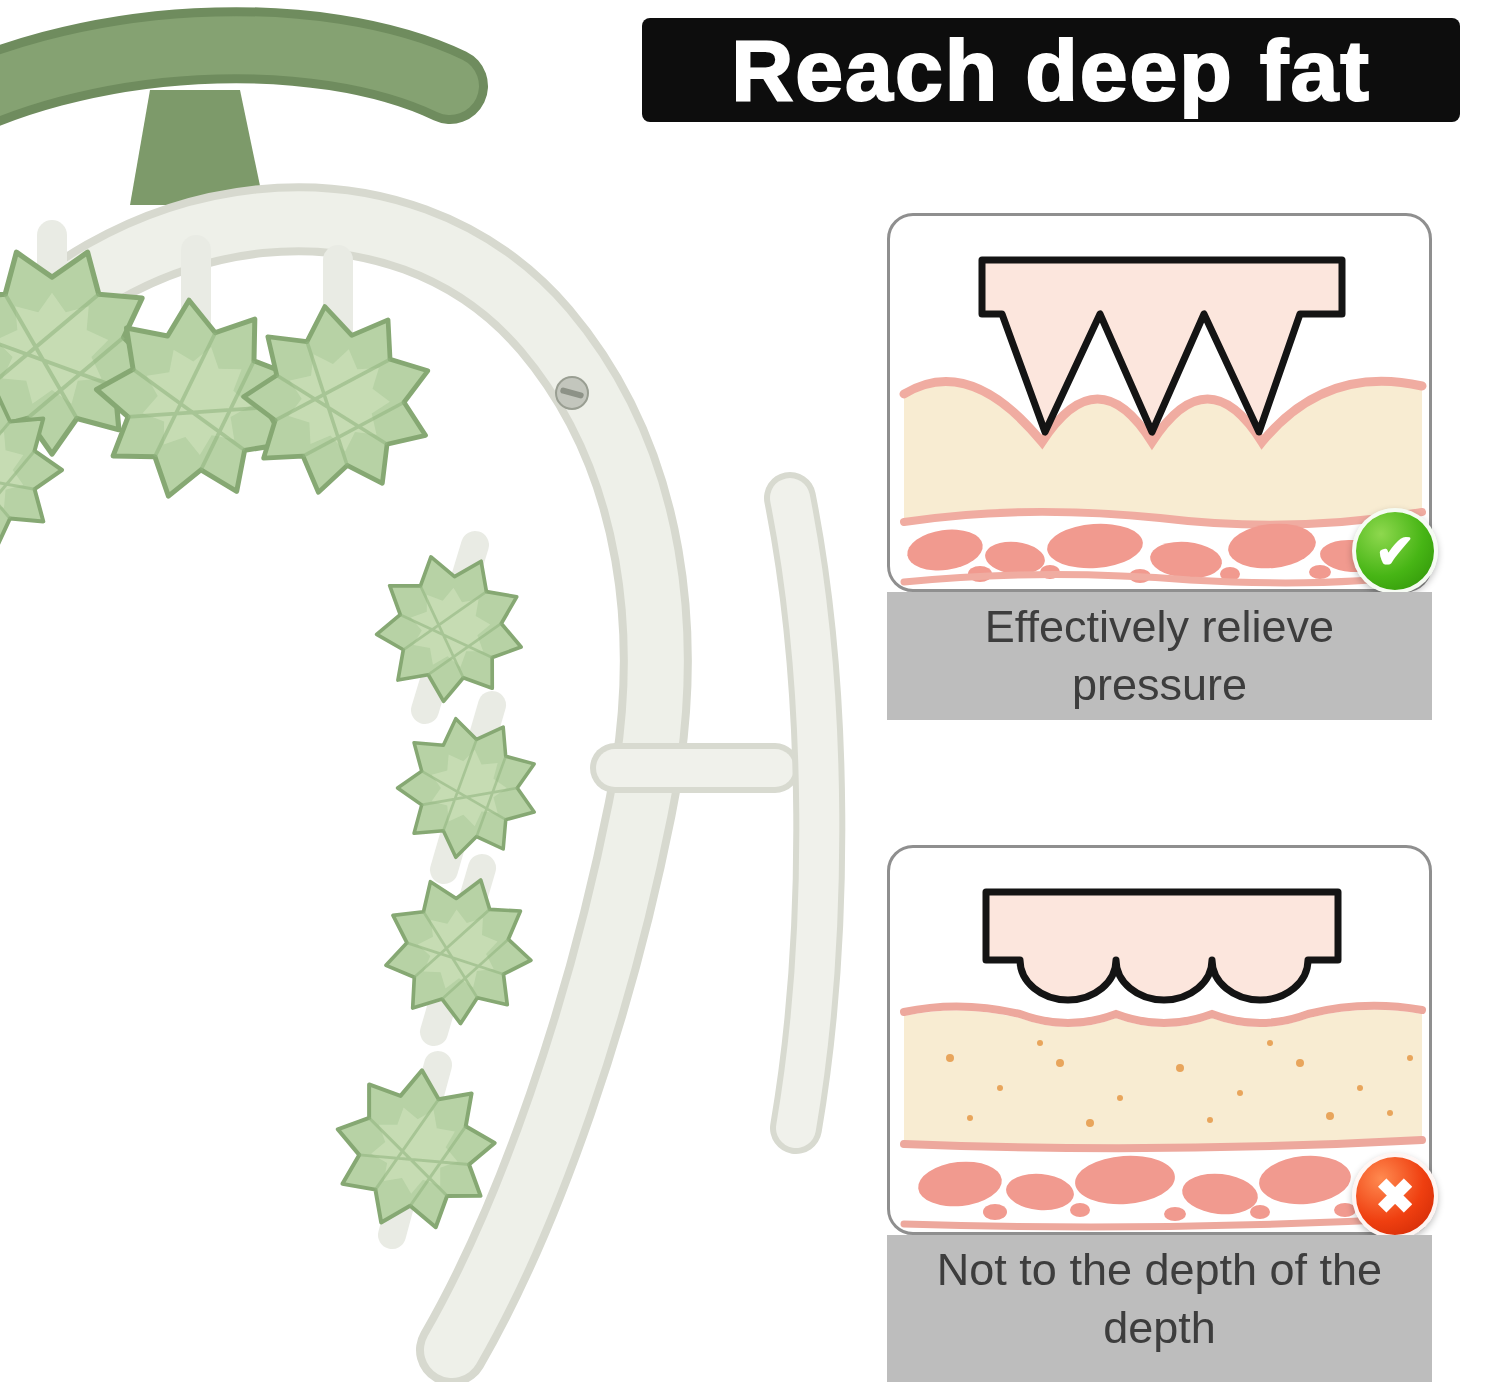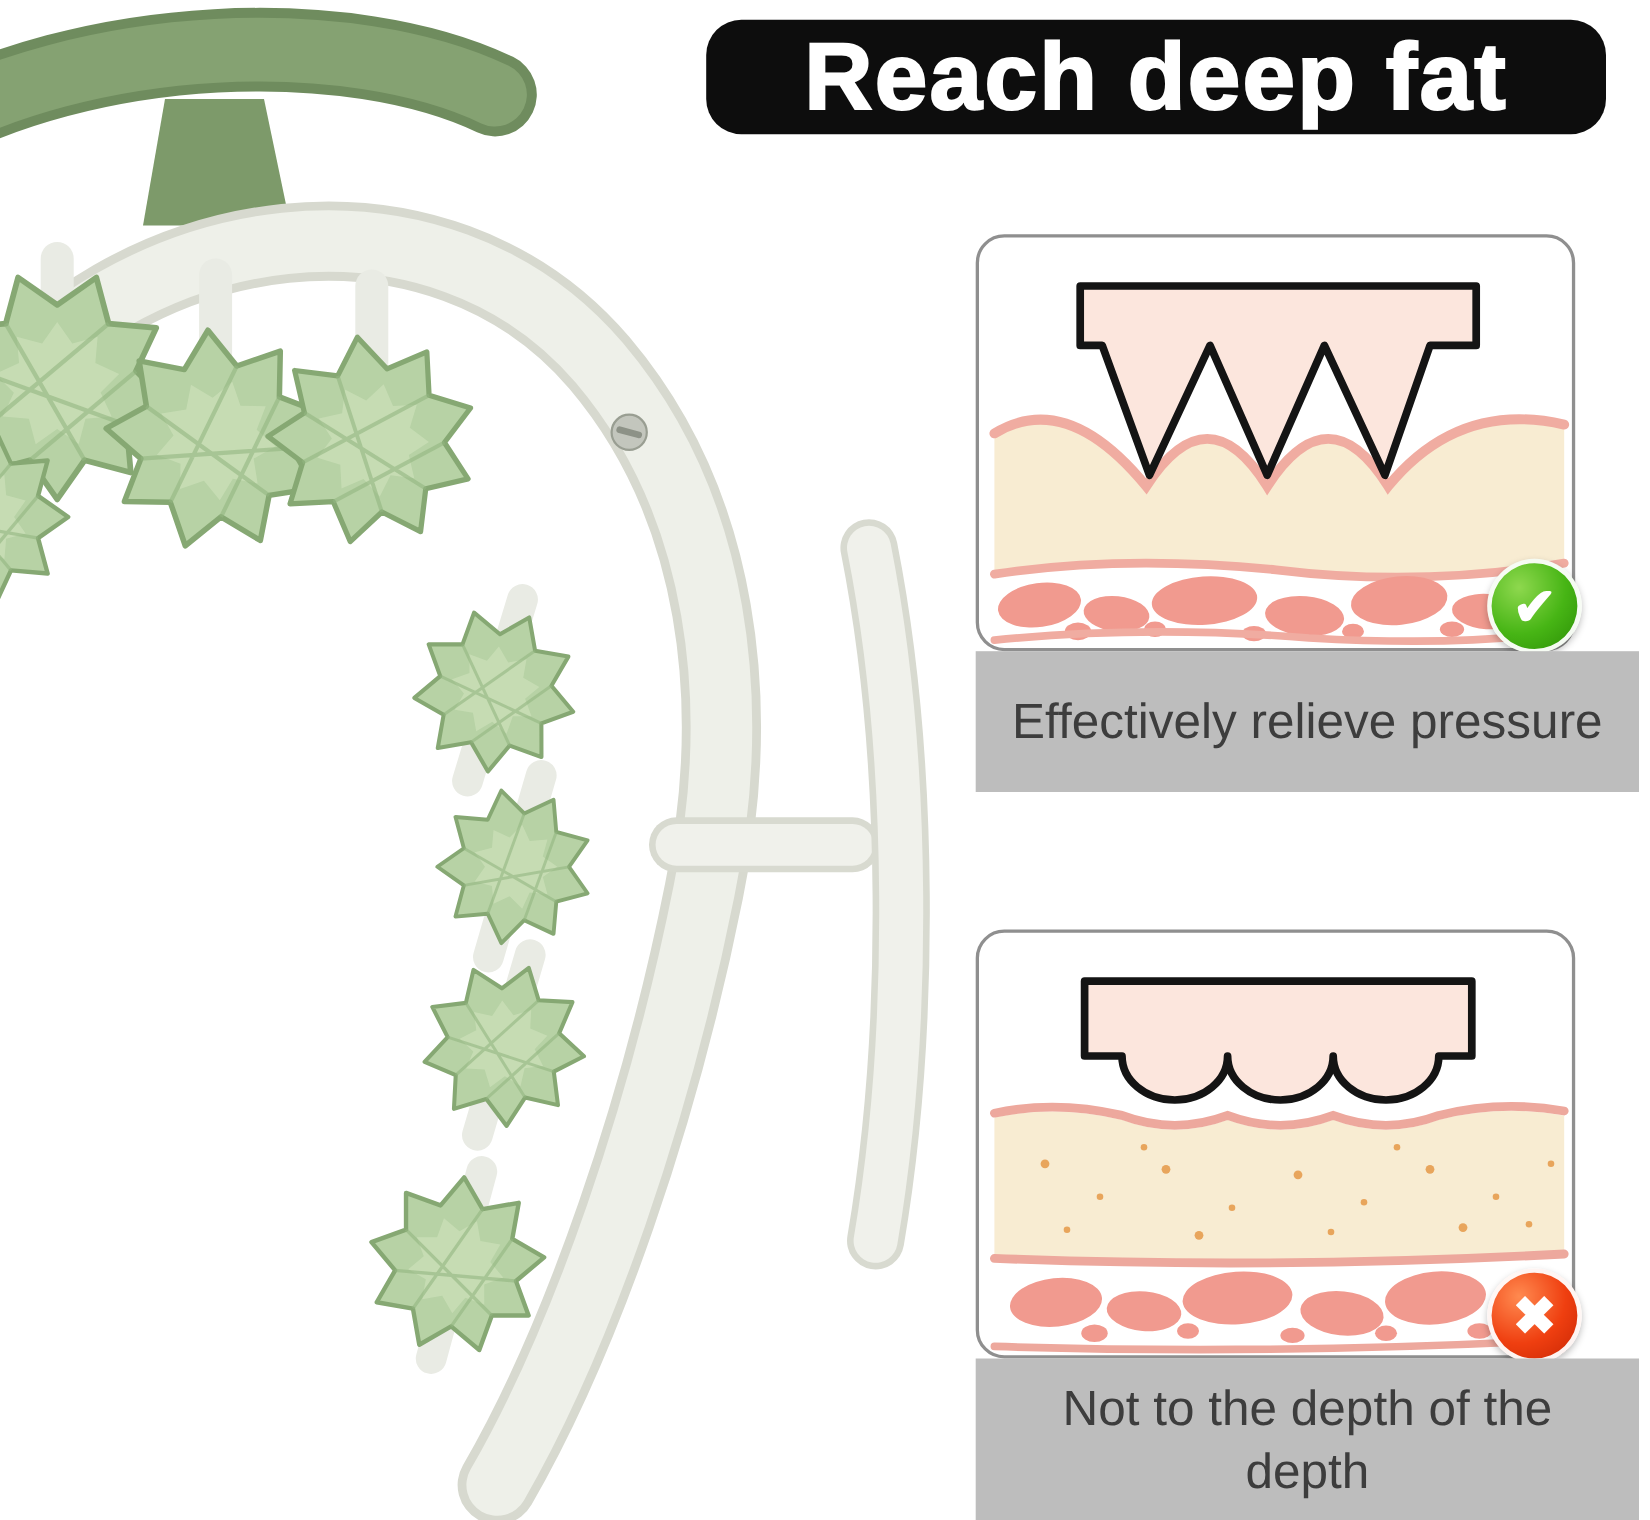--- a/index.html
+++ b/index.html
@@ -4,42 +4,42 @@
 <style>
   html,body { margin:0; padding:0; background:#ffffff; }
   #canvas {
     position:relative; width:1500px; height:1382px;
     background:#ffffff; overflow:hidden;
     font-family:"Liberation Sans", sans-serif;
   }
   
   .banner {
     position:absolute; left:642px; top:18px; width:818px; height:104px;
-    background:#0d0d0d; border-radius:32px;
+    background:#0d0d0d; border-radius:8px;
     display:flex; align-items:center; justify-content:center;
   }
   .banner-title {
     color:#ffffff; font-size:86px; font-weight:700; letter-spacing:2px;
     -webkit-text-stroke:2px #ffffff; white-space:nowrap;
   }
   
   .product-svg { position:absolute; left:0; top:0; }
   
   .card {
     position:absolute; width:545px; background:#ffffff;
     border:3px solid #8f8f8f; border-radius:26px; box-sizing:border-box;
     overflow:visible;
   }
   .card-1 { left:887px; top:213px; height:379px; }
   .card-2 { left:887px; top:845px; height:390px; }
   .card svg { position:absolute; left:0; top:0; }
   .caption {
-    position:absolute; left:887px; width:603px; background:#bdbdbd;
+    position:absolute; left:887px; width:545px; background:#bdbdbd;
     color:#3d3d3d; font-size:45px; line-height:1.28; text-align:center;
-    display:flex; align-items:center; justify-content:center;
+    display:flex; justify-content:center;
     padding:6px 24px; box-sizing:border-box;
   }
   .caption-1 { top:592px; height:128px; }
   .caption-2 { top:1235px; height:147px; }
   .badge {
     position:absolute; width:86px; height:86px; border-radius:50%;
     display:flex; align-items:center; justify-content:center;
     color:#ffffff; font-size:48px; font-weight:700;
     border:4px solid rgba(255,255,255,0.95);
     box-shadow:0 3px 7px rgba(0,0,0,0.25);

